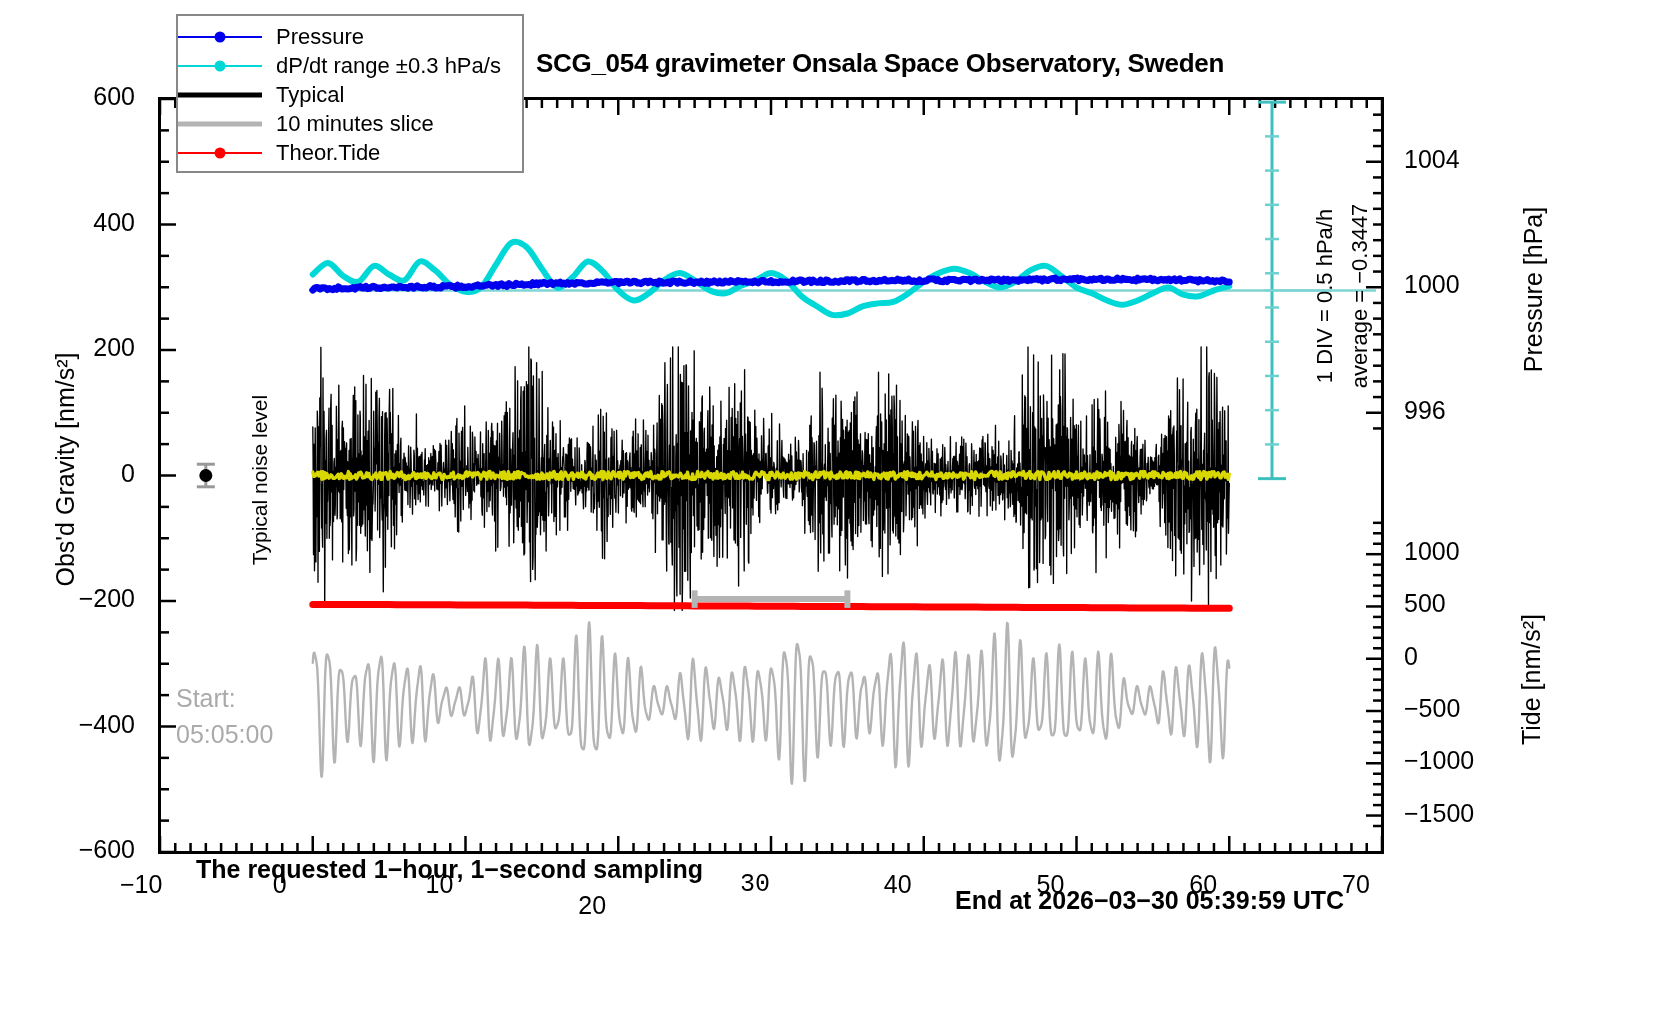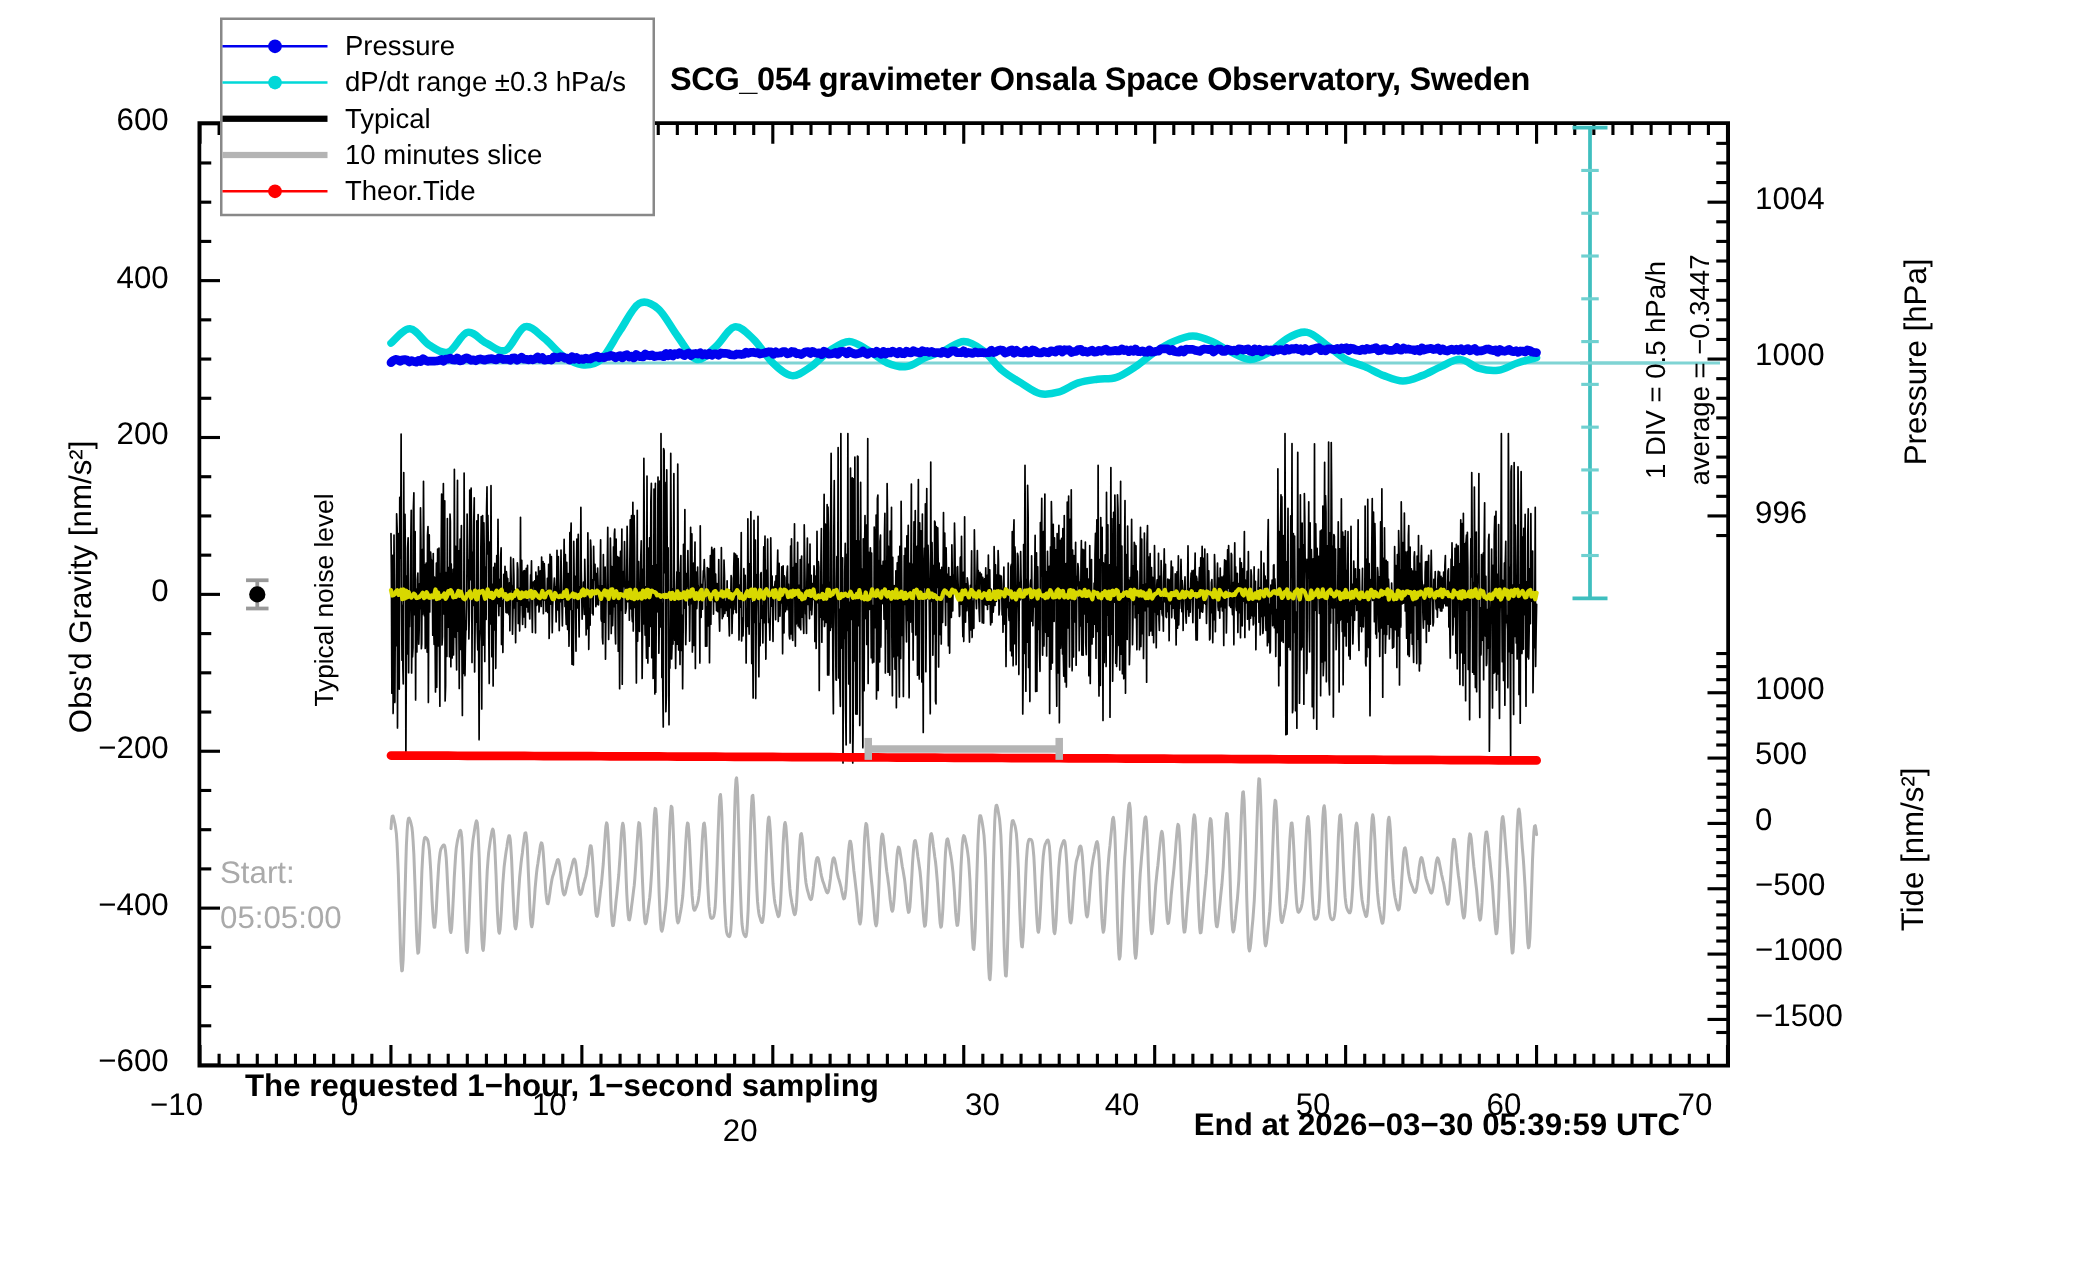--- a/index.html
+++ b/index.html
@@ -367,21 +367,21 @@
       <div class="abs tick-label" style="left: 20px; width: 115px; top: 458.5px;">0</div>
       <div class="abs tick-label" style="left: 20px; width: 115px; top: 584px;">−200</div>
       <div class="abs tick-label" style="left: 20px; width: 115px; top: 709.5px;">−400</div>
       <div class="abs tick-label" style="left: 20px; width: 115px; top: 835px;">−600</div>
     </div>
   <div id="bottom-ticks">
       <div class="abs xtick-label" style="left: 120px; top: 870px;">−10</div>
       <div class="abs xtick-label" style="left: 272.75px; top: 870px;">0</div>
       <div class="abs xtick-label" style="left: 425.5px; top: 870px;">10</div>
       <div class="abs xtick-label" style="left: 578.25px; top: 870px; margin-top: 21px;">20</div>
-      <div class="abs xtick-label" style="left: 772px; top: 870px;">30</div>
+      <div class="abs xtick-label" style="left: 740px; top: 870px; font-family: Liberation Mono, monospace;">30</div>
       <div class="abs xtick-label" style="left: 883.75px; top: 870px;">40</div>
       <div class="abs xtick-label" style="left: 1036.5px; top: 870px;">50</div>
       <div class="abs xtick-label" style="left: 1189.25px; top: 870px;">60</div>
       <div class="abs xtick-label" style="left: 1342px; top: 870px;">70</div>
     </div>
   <div id="right-ticks-p">
       <div class="abs tick-label-r" style="left: 1404px; top: 144.75px;">1004</div>
       <div class="abs tick-label-r" style="left: 1404px; top: 270.25px;">1000</div>
       <div class="abs tick-label-r" style="left: 1404px; top: 395.75px;">996</div>
     </div>

